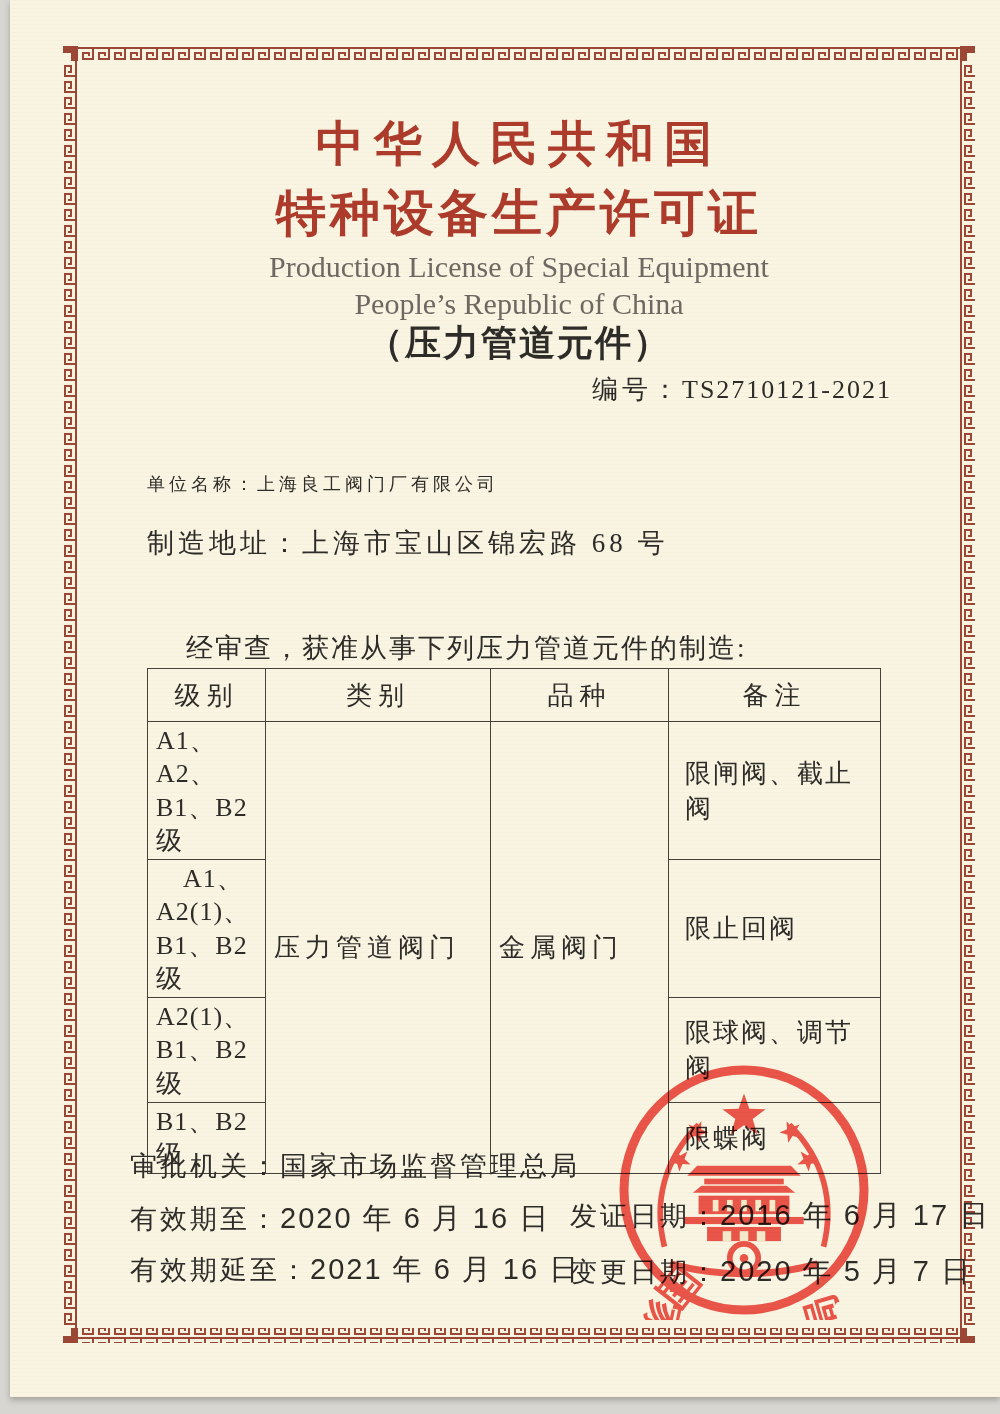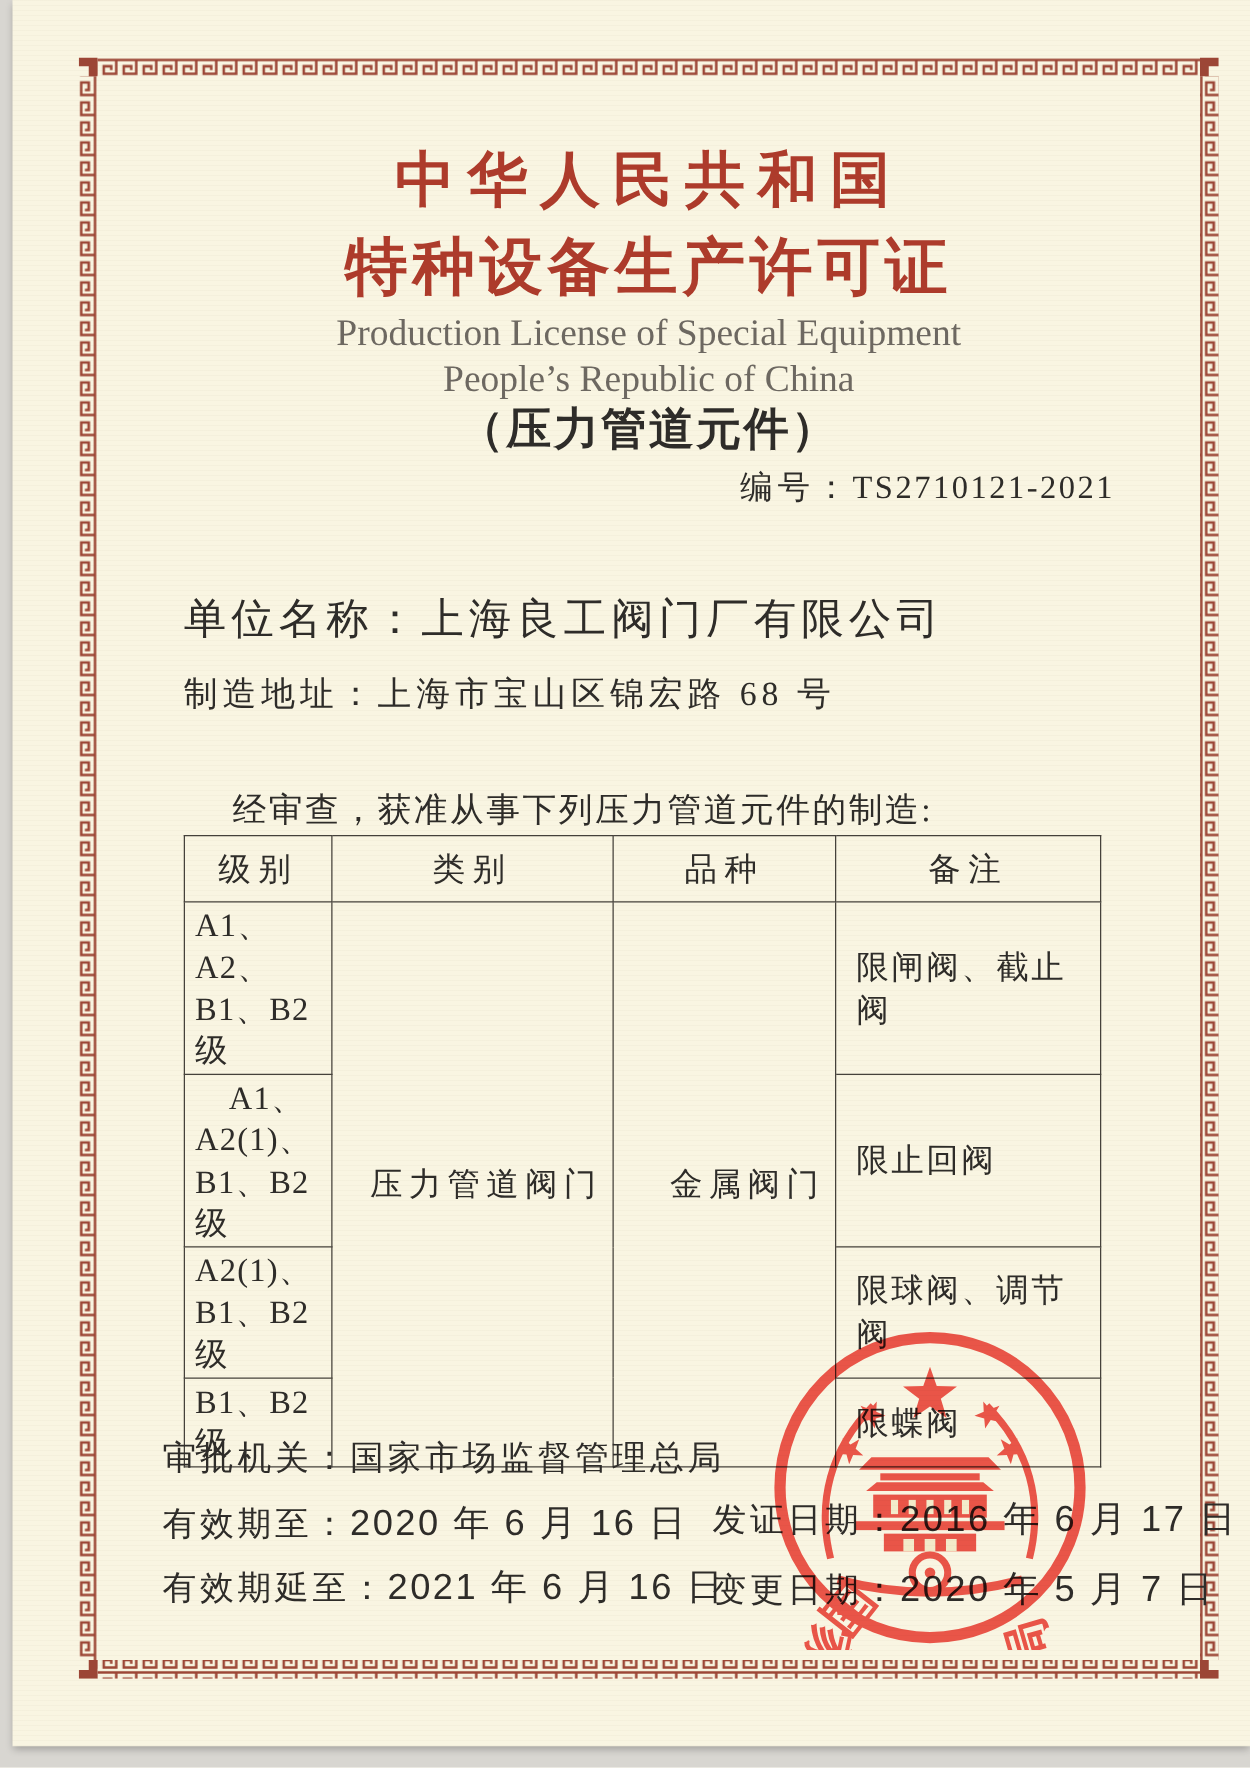--- a/index.html
+++ b/index.html
@@ -33,21 +33,21 @@
     font-size:26px;
     border-radius:15px;
   }
   table.lic td{
     border:1.5px solid #45413b;
     vertical-align:middle;
     padding:2px 8px;
   }
   table.lic td.hd{text-align:center;letter-spacing:6px;height:48px;}
   table.lic td.grade{white-space:pre-line;line-height:1.28;letter-spacing:1px;}
-  table.lic td.mid{text-align:right;letter-spacing:5px;}
+  table.lic td.mid{text-align:left;letter-spacing:5px;}
   table.lic td.note{letter-spacing:2px;padding-left:16px;}
   .foot{font-size:27px;}
   .foot .lab{letter-spacing:3px;}
   #seal{mix-blend-mode:multiply;opacity:0.92;}
 </style>
 </head>
 <body>
 
 <div id="paper">
 
@@ -73,24 +73,24 @@
   <div class="abs centered title-cn" style="top:112px;font-size:48px;letter-spacing:10px;">中华人民共和国</div>
   <div class="abs centered title-en" style="top:250px;font-size:30px;">Production License of Special Equipment</div>
   <div class="abs centered title-cn" style="top:180px;font-size:50px;letter-spacing:4px;">特种设备生产许可证</div>
   <div class="abs centered title-en" style="top:287px;font-size:30px;">People’s Republic of China</div>
   <div class="abs centered" style="top:319px;font-size:36px;font-weight:bold;letter-spacing:2px;">（压力管道元件）</div>
 
   <div class="abs" id="license-no">
     <span class="label">编号：</span><span class="num">TS2710121-2021</span>
   </div>
 
-  <div class="abs foot" style="left:137px;top:472px;font-size:34px;">
+  <div class="abs foot" style="left:137px;top:472px;font-size:18px;">
     <span class="label">单位名称：</span><span class="val">上海良工阀门厂有限公司</span>
   </div>
-  <div class="abs foot" style="left:137px;top:525px;font-size:27px;margin-top:12px;">
+  <div class="abs foot" style="left:137px;top:525px;font-size:27px;">
     <span class="label">制造地址：</span><span class="val">上海市宝山区锦宏路 68 号</span>
   </div>
 
   <div class="abs" style="left:176px;top:630px;font-size:27px;letter-spacing:2px;">经审查，获准从事下列压力管道元件的制造:</div>
 
   <table class="lic">
     <colgroup>
         <col style="width:118px">
         <col style="width:225px">
         <col style="width:178px">

